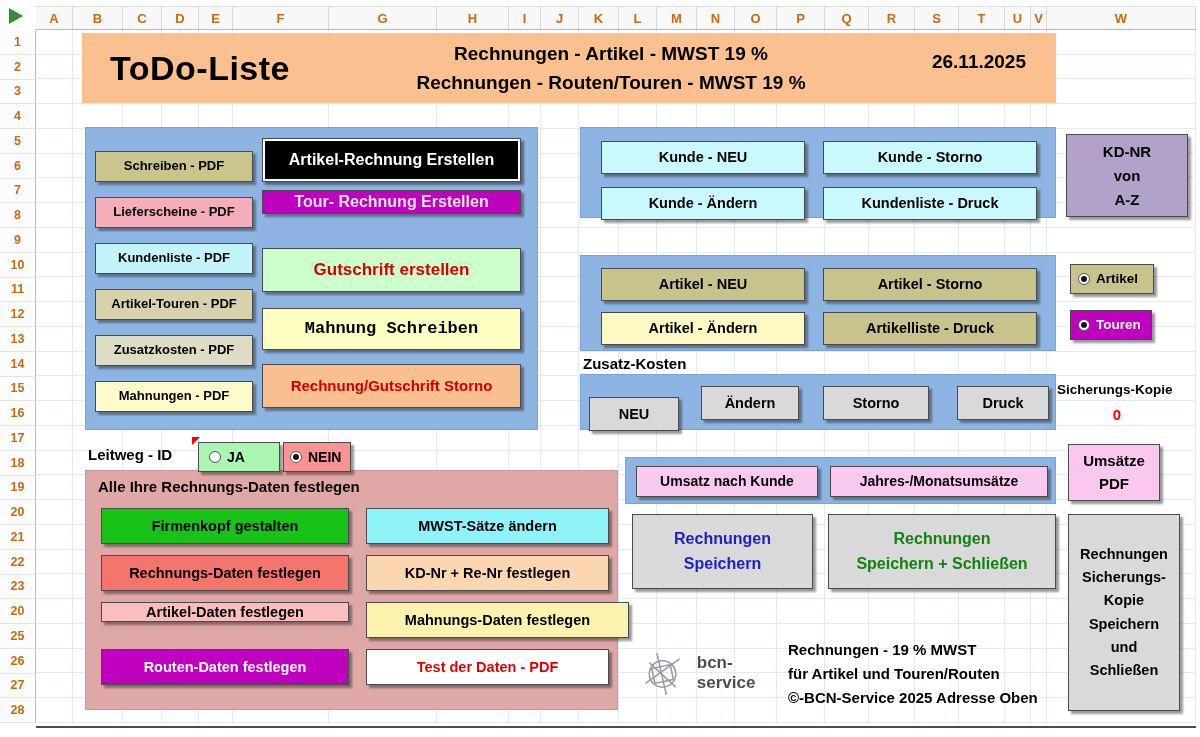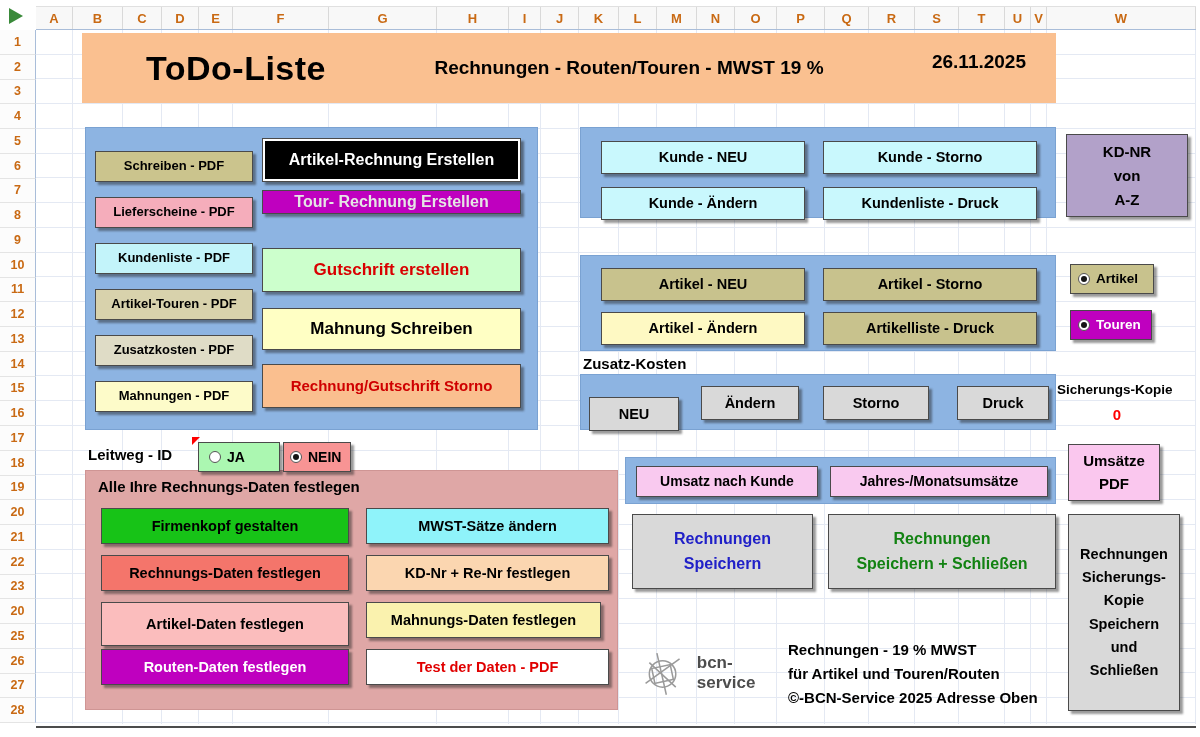--- a/index.html
+++ b/index.html
@@ -23,21 +23,21 @@
   .btn{position:absolute;display:flex;align-items:center;justify-content:center;text-align:center;font-weight:700;color:#000;border:1px solid #4a4a4a;box-shadow:3px 3px 2px rgba(30,30,30,.45);font-size:13px;line-height:1.15;z-index:4;}
   .pre{white-space:pre-line;}
   .lbl{position:absolute;font-weight:700;color:#000;z-index:4;}
   .radio{width:12px;height:12px;border-radius:50%;background:#fff;border:1px solid #555;position:relative;flex:0 0 auto;}
   .radio.sel::after{content:"";position:absolute;inset:2px;border-radius:50%;background:#151515;}
   .radio-box{gap:6px;}
 
   
   .blue-panel{background:#8db4e2;border:1px solid #7aa2d2;}
   .rose-panel{background:#dfa7a6;border:1px solid #cf9594;}
-  .band{background:#fac090;padding-left:36px;}
+  .band{background:#fac090;}
 </style>
 </head>
 <body>
 
 <div id="app">
 
   <div class="select-all-tri"></div>
   <div class="col-headers">
       <div class="col-h" style="width: 37px;">A</div>
       <div class="col-h" style="width: 50px;">B</div>
@@ -116,37 +116,38 @@
       <div class="grid-col" style="width: 46px;"></div>
       <div class="grid-col" style="width: 26px;"></div>
       <div class="grid-col" style="width: 16px;"></div>
       <div class="grid-col" style="width: 149px;"></div>
     </div>
   <div class="bottom-rule"></div>
 
   <div class="panel band" style="left:82px;top:33px;width:974px;height:70px;display:flex;align-items:center;">
     <div style="font-size:34px;font-weight:800;margin-left:28px;letter-spacing:.5px;">ToDo-Liste</div>
     <div style="flex:1;text-align:center;font-size:19px;font-weight:700;line-height:1.55;">
+      <div>Rechnungen - Artikel - MWST 19 %</div>
       <div>Rechnungen - Routen/Touren - MWST 19 %</div>
     </div>
     <div style="margin-right:30px;font-size:19px;font-weight:700;align-self:flex-start;margin-top:18px;">26.11.2025</div>
   </div>
 
   <div class="panel blue-panel" style="left:85px;top:127px;width:453px;height:303px;">
     <div class="btn" style="left:9px;top:23px;width:158px;height:31px;background:#cbc48d;">Schreiben - PDF</div>
     <div class="btn" style="left:9px;top:69px;width:158px;height:31px;background:#f5adbb;">Lieferscheine - PDF</div>
     <div class="btn" style="left:9px;top:115px;width:158px;height:31px;background:#c3f4fa;">Kundenliste - PDF</div>
     <div class="btn" style="left:9px;top:161px;width:158px;height:31px;background:#d8d2ac;">Artikel-Touren - PDF</div>
     <div class="btn" style="left:9px;top:207px;width:158px;height:31px;background:#dfdcc6;">Zusatzkosten - PDF</div>
     <div class="btn" style="left:9px;top:253px;width:158px;height:31px;background:#fdfbc9;">Mahnungen - PDF</div>
 
     <div class="btn" style="left:176px;top:10px;width:259px;height:44px;background:#000;color:#fff;font-size:16px;box-shadow:inset 0 0 0 2px #fff,3px 3px 2px rgba(30,30,30,.5);">Artikel-Rechnung Erstellen</div>
     <div class="btn" style="left:176px;top:62px;width:259px;height:24px;background:#bf00bf;color:#e5e5e5;font-size:16px;">Tour- Rechnung Erstellen</div>
     <div class="btn" style="left:176px;top:120px;width:259px;height:44px;background:#ccffcc;color:#d90000;font-size:17px;">Gutschrift erstellen</div>
-    <div class="btn" style="left:176px;top:180px;width:259px;height:42px;background:#ffffc4;font-size:17px;">Mahnung Schreiben</div>
+    <div class="btn" style="left:176px;top:180px;width:259px;height:42px;background:#ffffc4;font-size:17px;font-family:Liberation Mono, monospace;">Mahnung Schreiben</div>
     <div class="btn" style="left:176px;top:236px;width:259px;height:44px;background:#fabf8f;color:#cf0000;font-size:15px;">Rechnung/Gutschrift Storno</div>
   </div>
 
   <div class="panel blue-panel" style="left:580px;top:127px;width:476px;height:91px;">
     <div class="btn" style="left:20px;top:13px;width:204px;height:33px;background:#c9f8fd;font-size:14.5px;">Kunde - NEU</div>
     <div class="btn" style="left:242px;top:13px;width:214px;height:33px;background:#c9f8fd;font-size:14.5px;">Kunde - Storno</div>
     <div class="btn" style="left:20px;top:59px;width:204px;height:33px;background:#c9f8fd;font-size:14.5px;">Kunde - Ändern</div>
     <div class="btn" style="left:242px;top:59px;width:214px;height:33px;background:#c9f8fd;font-size:14.5px;">Kundenliste - Druck</div>
   </div>
 
@@ -199,25 +200,25 @@
   </div>
   <div class="btn radio-box" style="left:283px;top:442px;width:68px;height:30px;background:#f89494;font-size:14px;justify-content:flex-start;padding-left:6px;">
     <span class="radio sel"></span>
     <span>NEIN</span>
   </div>
 
   <div class="panel rose-panel" style="left:85px;top:470px;width:533px;height:240px;">
     <div style="position:absolute;left:12px;top:7px;font-size:15px;font-weight:700;">Alle Ihre Rechnungs-Daten festlegen</div>
     <div class="btn" style="left:15px;top:37px;width:248px;height:36px;background:#17c317;font-size:14.5px;">Firmenkopf gestalten</div>
     <div class="btn" style="left:15px;top:84px;width:248px;height:36px;background:#f4756b;font-size:14.5px;">Rechnungs-Daten festlegen</div>
-    <div class="btn" style="left:15px;top:131px;width:248px;height:44px;background:#fbbdbd;font-size:14.5px;">Artikel-Daten festlegen</div>
+    <div class="btn" style="left:15px;top:131px;width:248px;height:20px;background:#fbbdbd;font-size:14.5px;">Artikel-Daten festlegen</div>
     <div class="btn" style="left:15px;top:178px;width:248px;height:36px;background:#bf00bf;color:#fff;font-size:14.5px;">Routen-Daten festlegen</div>
     <div class="btn" style="left:280px;top:37px;width:243px;height:36px;background:#8ff3fa;font-size:14.5px;">MWST-Sätze ändern</div>
     <div class="btn" style="left:280px;top:84px;width:243px;height:36px;background:#fbd6b0;font-size:14.5px;">KD-Nr + Re-Nr festlegen</div>
-    <div class="btn" style="left:280px;top:131px;width:235px;height:36px;background:#faf2ae;font-size:14.5px;">Mahnungs-Daten festlegen</div>
+    <div class="btn" style="left:280px;top:131px;width:263px;height:36px;background:#faf2ae;font-size:14.5px;">Mahnungs-Daten festlegen</div>
     <div class="btn" style="left:280px;top:178px;width:243px;height:36px;background:#ffffff;color:#e00000;font-size:14.5px;">Test der Daten  -  PDF</div>
   </div>
 
   <div class="panel blue-panel" style="left:625px;top:457px;width:431px;height:47px;">
     <div class="btn" style="left:10px;top:8px;width:182px;height:31px;background:#f9c9ef;font-size:14px;">Umsatz nach Kunde</div>
     <div class="btn" style="left:204px;top:8px;width:218px;height:31px;background:#f9c9ef;font-size:14px;">Jahres-/Monatsumsätze</div>
   </div>
 
   <div class="btn pre" style="left:632px;top:514px;width:181px;height:75px;background:#d9d9d9;color:#2020c8;font-size:16px;line-height:1.55;">Rechnungen
 Speichern</div>

